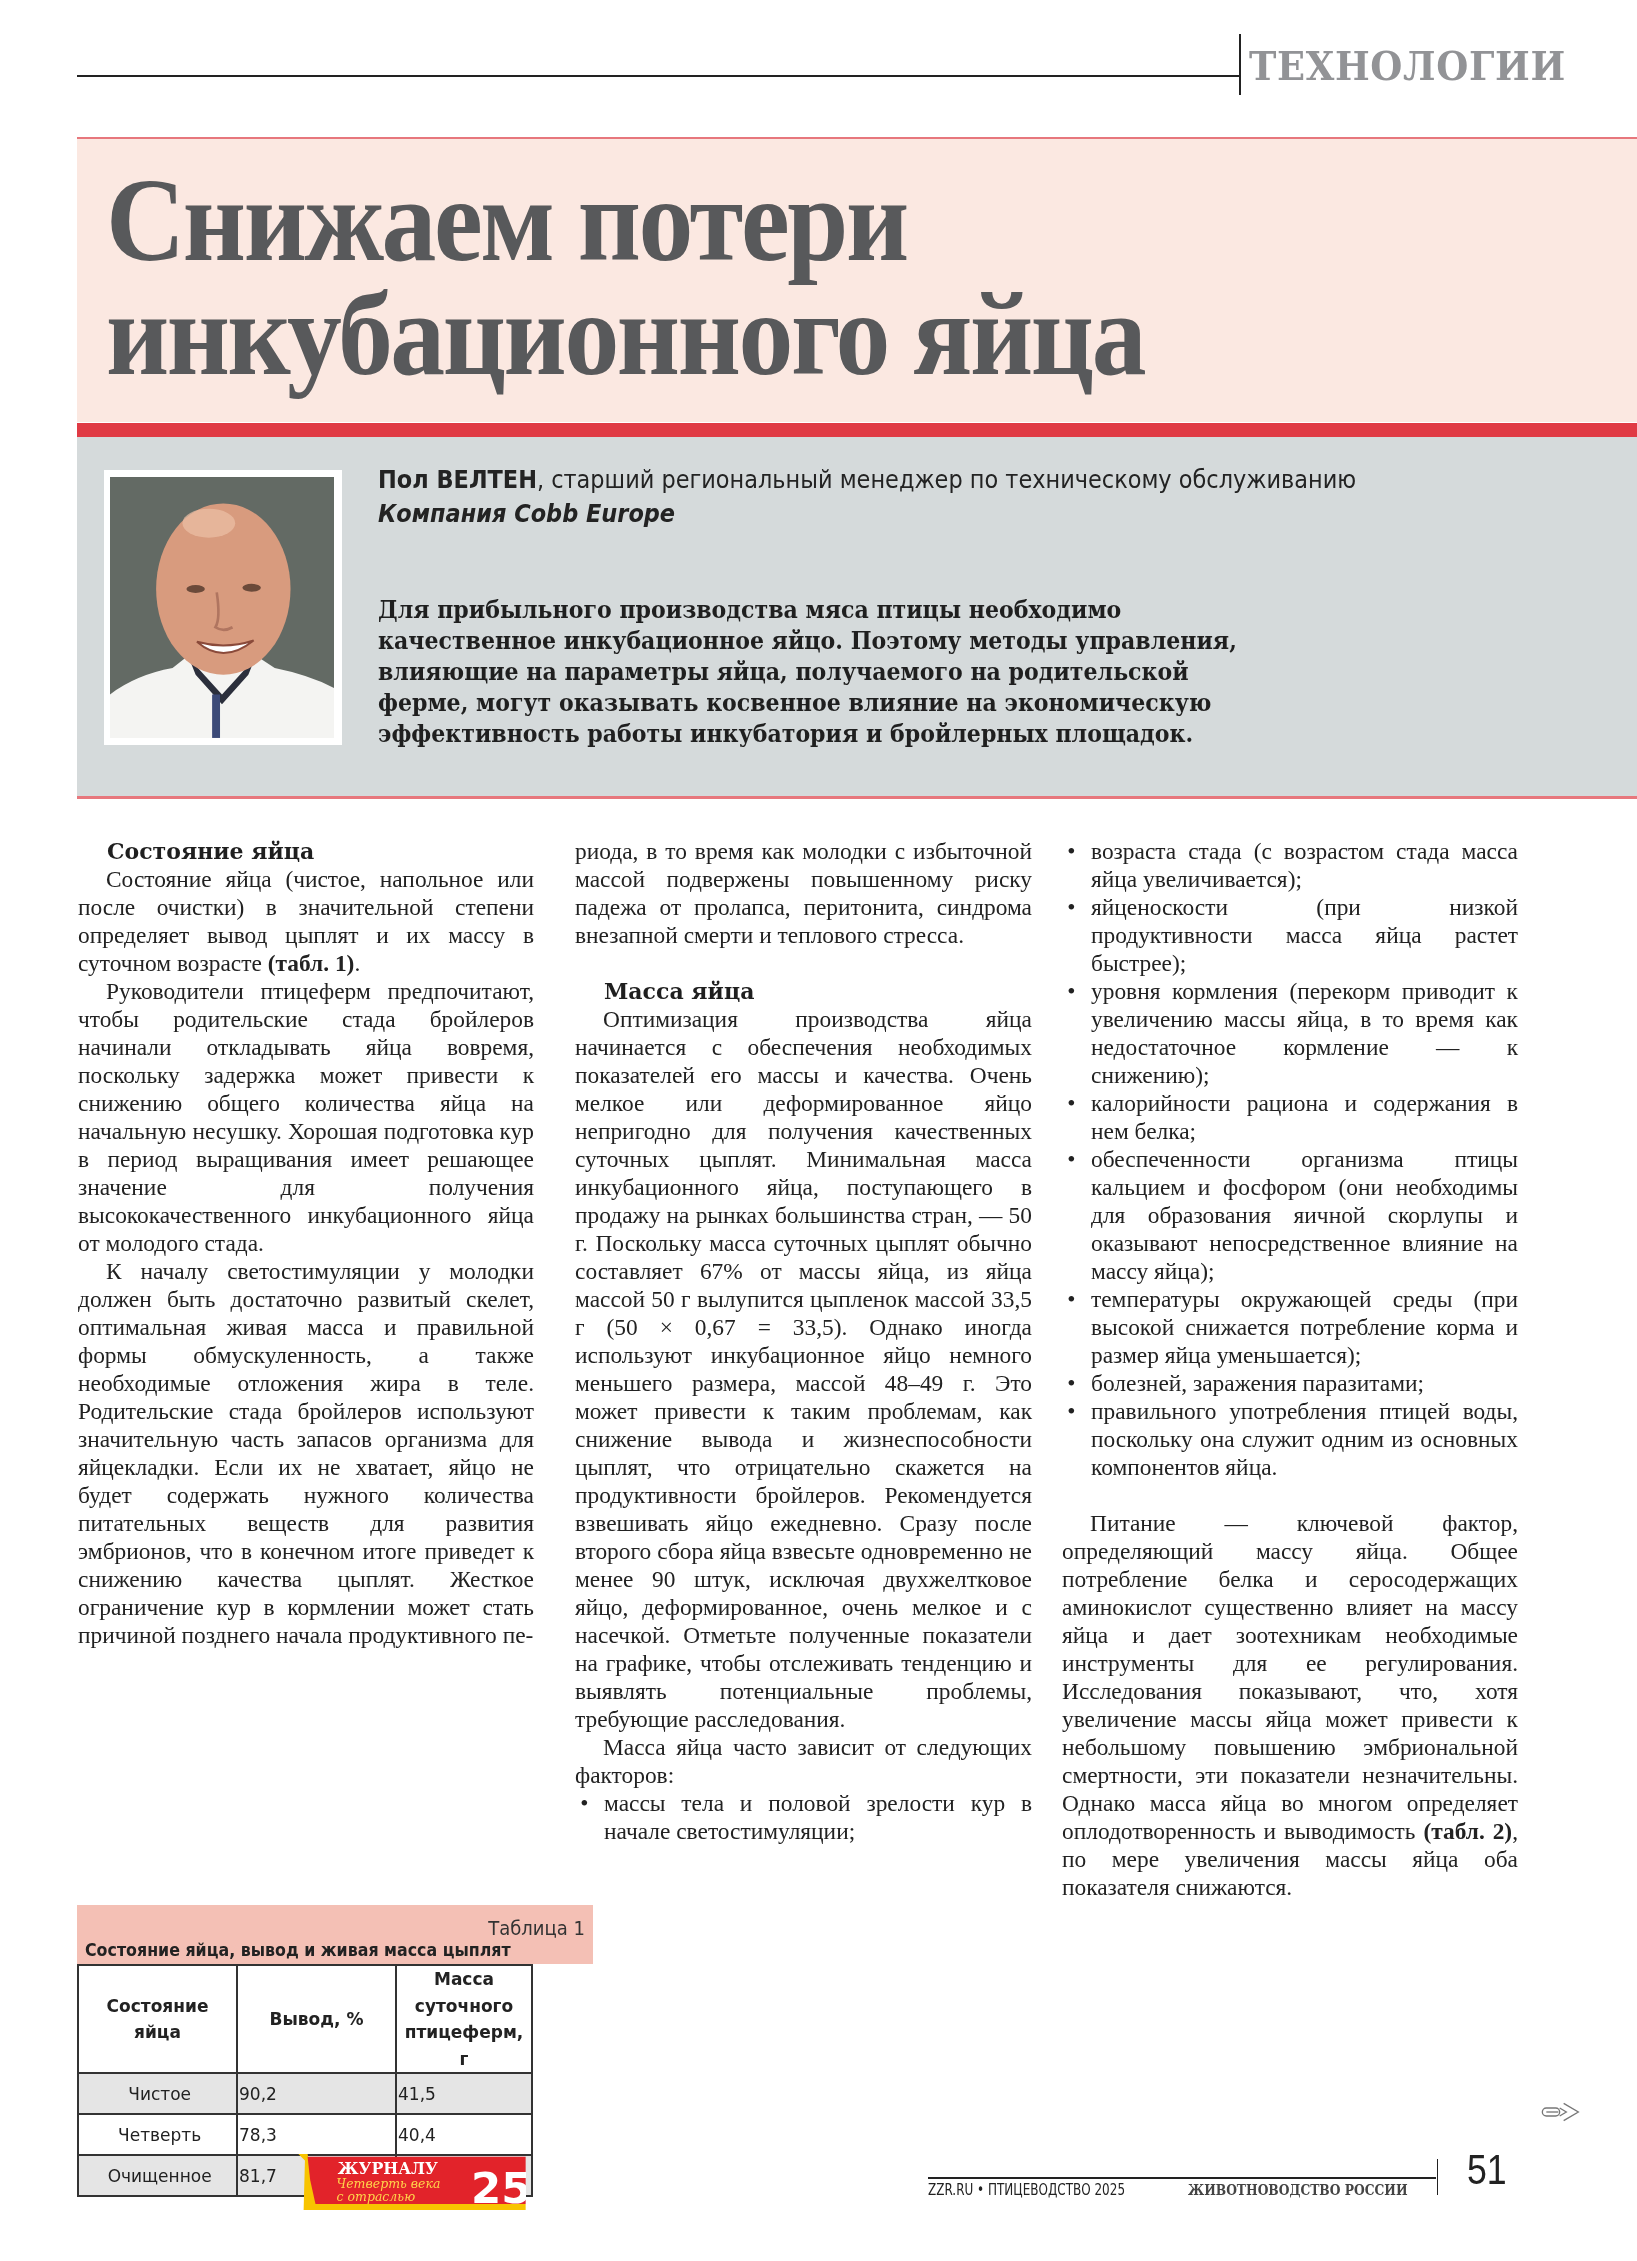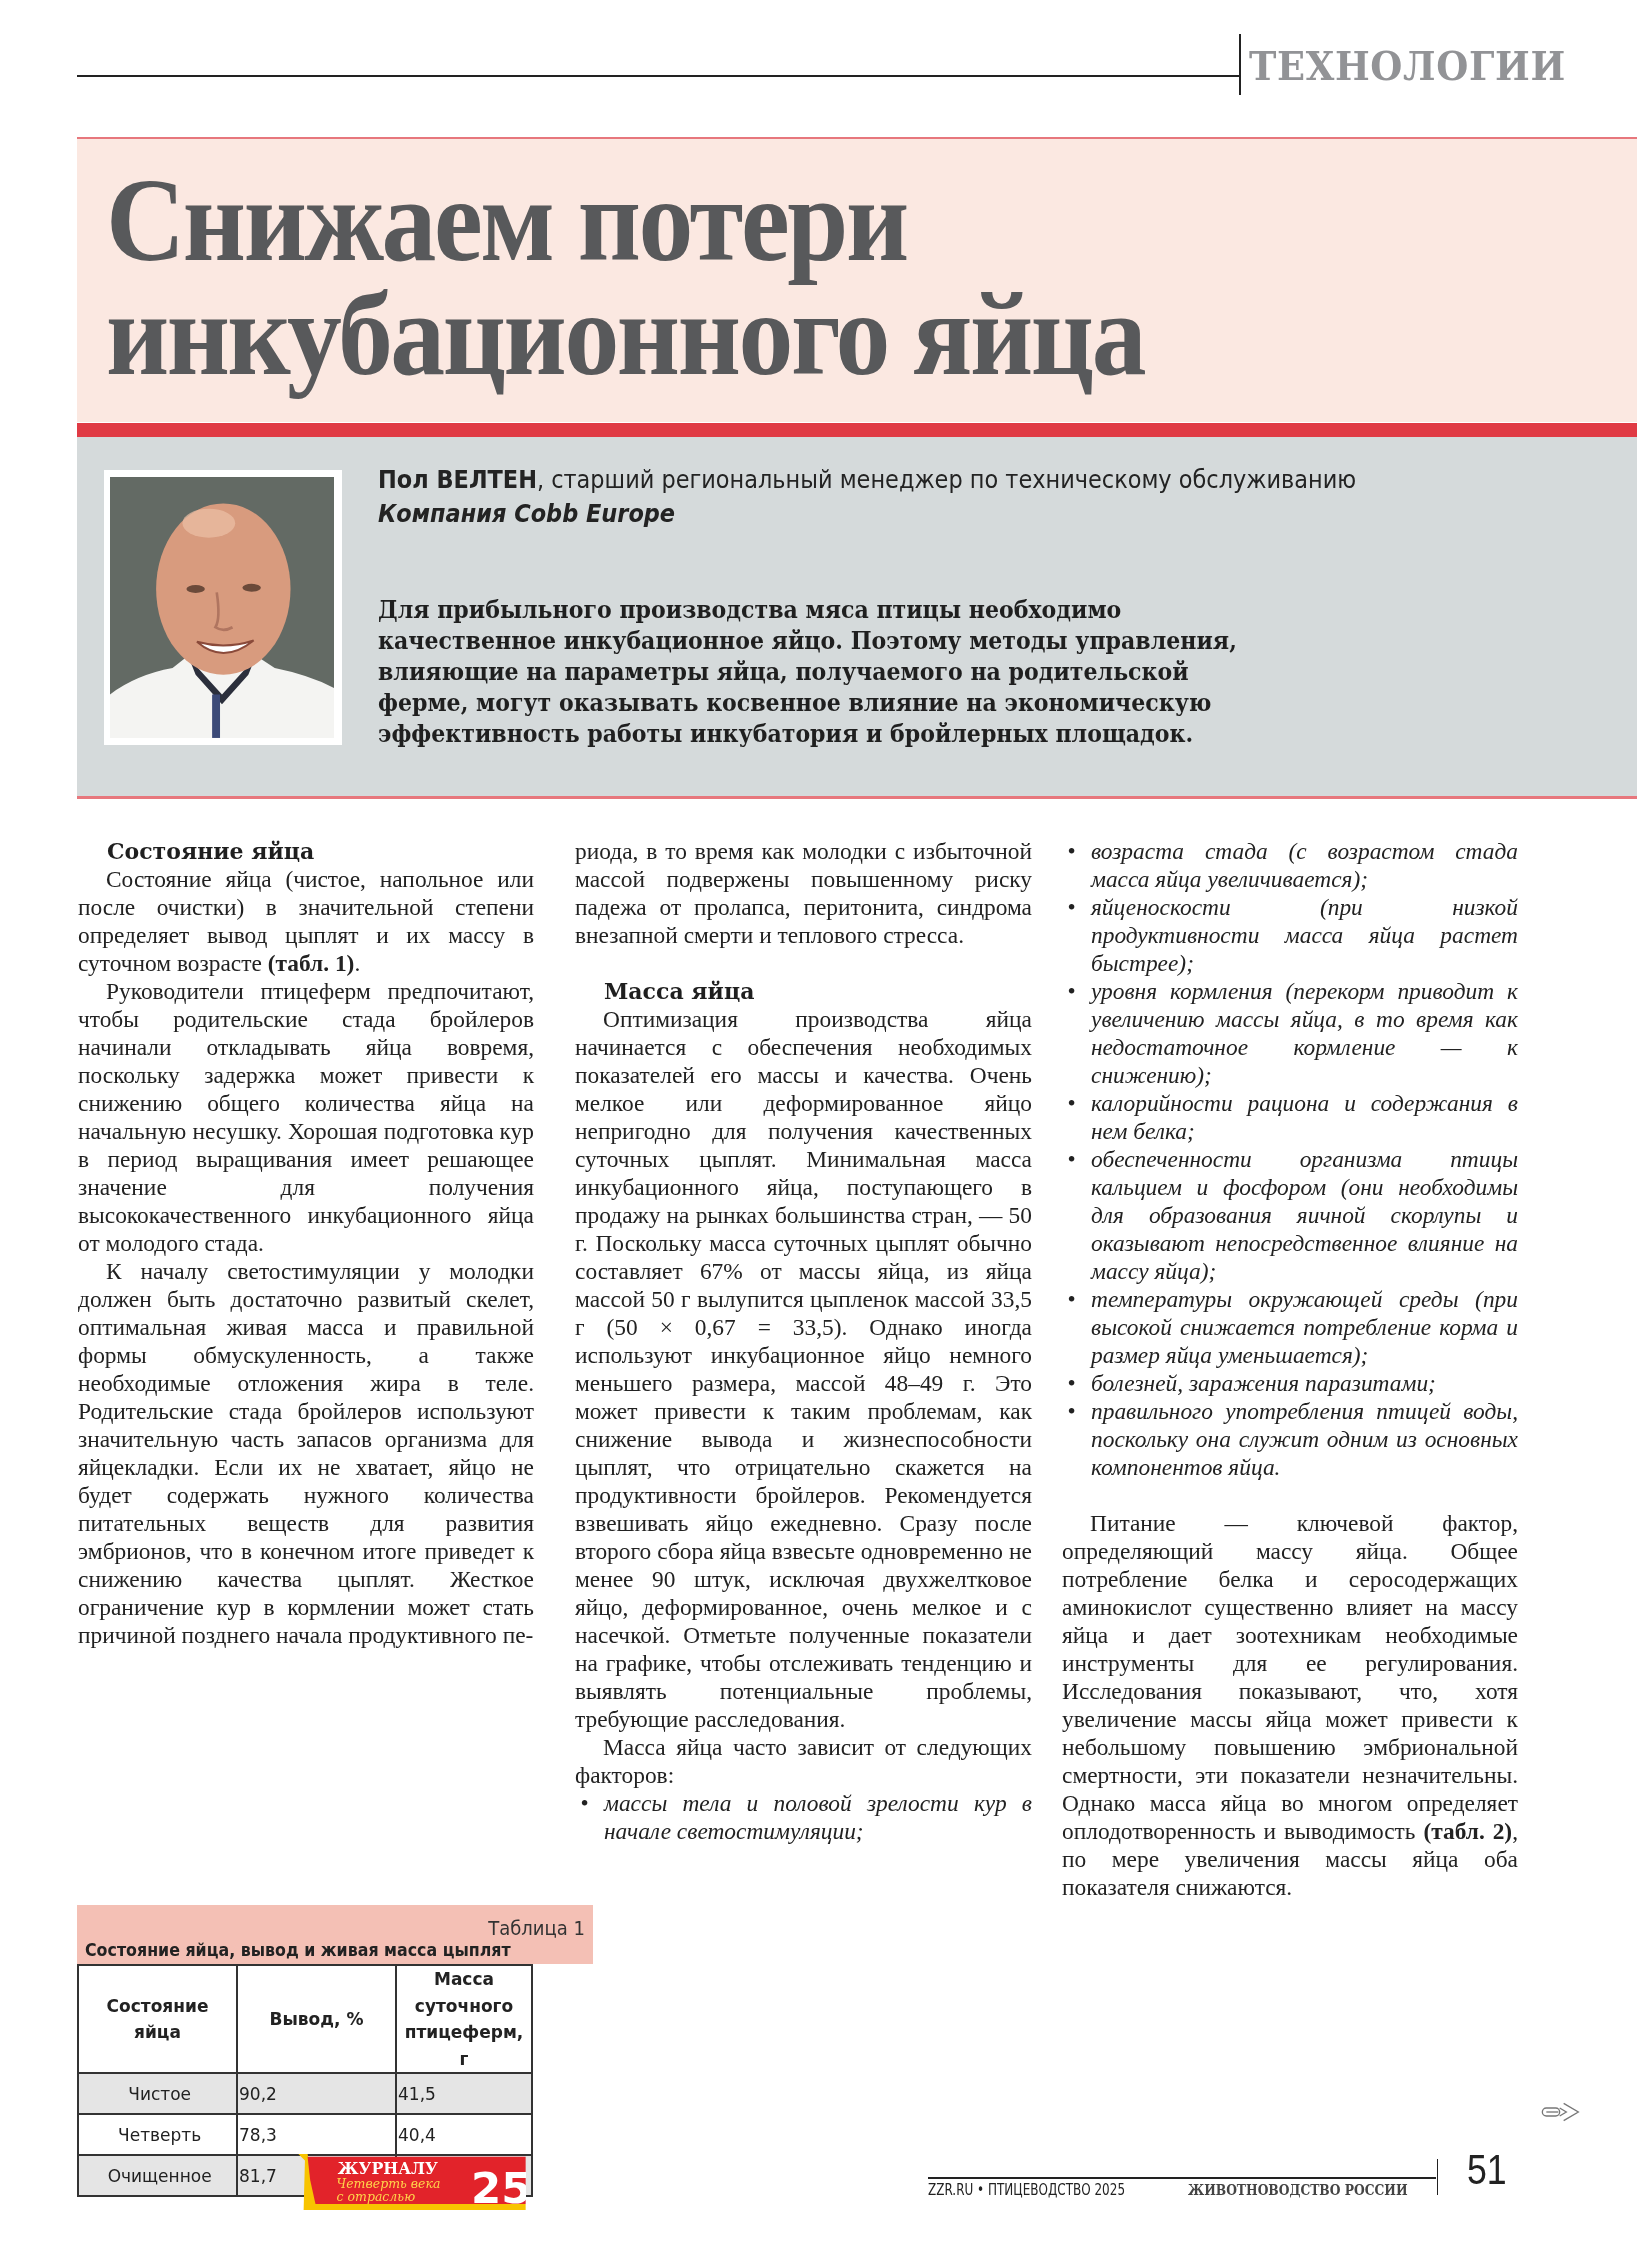--- a/index.html
+++ b/index.html
@@ -51,21 +51,21 @@
   .col { position: absolute; top: 837px; font-family: "Liberation Serif", serif; font-size: 23.4px; line-height: 28px; color: #222; text-align: justify; }
   .col1 { left: 78px; width: 456px; }
   .col2 { left: 575px; width: 457px; }
   .col3 { left: 1062px; width: 456px; }
   .col p { margin: 0; text-indent: 28px; hyphens: none; }
   .col p.noindent { text-indent: 0; }
   .col h3 {
     margin: 0; font-family: "DejaVu Serif", serif; font-weight: 900; font-size: 22px;
     line-height: 28px; color: #1f1f1f; padding-left: 29px;
   }
-  .col ul { margin: 0; padding: 0; list-style: none; font-style: italic; }
+  .col ul { margin: 0; padding: 0; list-style: none; }
   .col li { position: relative; padding-left: 29px; }
   .col li::before { content: "•"; position: absolute; left: 5.3px; top: 0; }
   .gap { height: 28px; }
 
   
   .tbl-wrap { left: 77px; top: 1905px; width: 516px; }
   .tbl-head { background: #f4c0b5; padding: 12px 8px 2.6px 8px; font-family: "DejaVu Sans", sans-serif; }
   .tbl-num { text-align: right; font-size: 20px; color: #333; line-height: 22.4px; transform: scaleX(0.9); transform-origin: right top; }
   .tbl-title { font-size: 18px; font-weight: 700; color: #222; line-height: 22.4px; white-space: nowrap; transform: scaleX(0.88); transform-origin: left top; }
   table.t1 { border-collapse: collapse; width: 456px; font-family: "DejaVu Sans", sans-serif; font-size: 17px; color: #222; }

